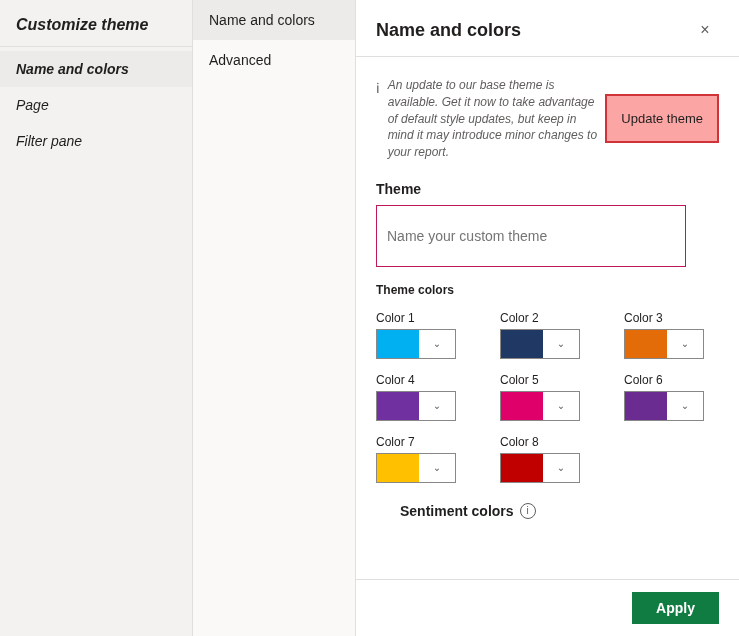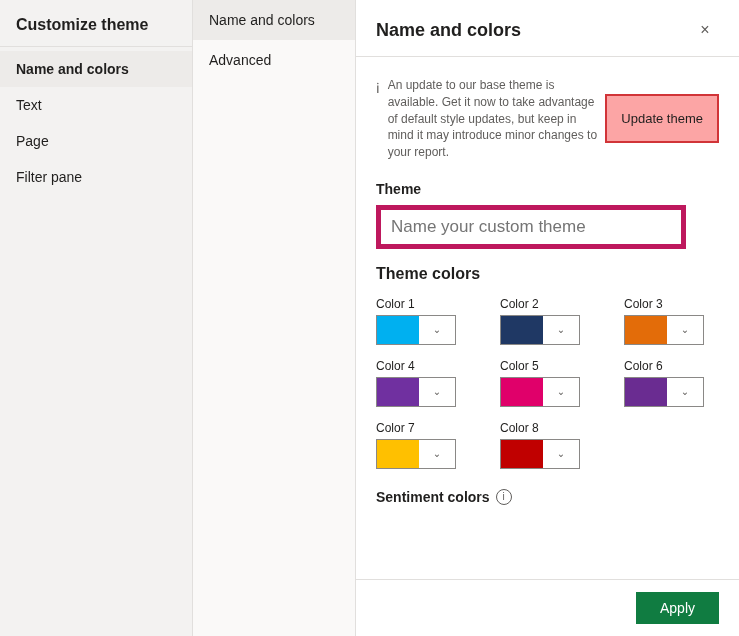--- a/index.html
+++ b/index.html
@@ -14,20 +14,21 @@
     }
 
     
     .left-sidebar {
       width: 193px;
       background: #f3f2f1;
       display: flex;
       flex-direction: column;
       border-right: 1px solid #e1dfdd;
       flex-shrink: 0;
+      font-style: italic;
     }
 
     .sidebar-header {
       padding: 16px 16px 12px 16px;
       font-size: 16px;
       font-weight: 600;
       color: #201f1e;
       border-bottom: 1px solid #e1dfdd;
     }
 
@@ -126,20 +127,21 @@
       flex-shrink: 0;
       margin-top: 1px;
       font-size: 14px;
     }
 
     .info-text {
       font-size: 12px;
       color: #605e5c;
       line-height: 1.4;
       flex: 1;
+      font-style: italic;
     }
 
     .update-theme-btn {
       border: 2px solid #d13438;
       background: #fca5a5;
       color: #201f1e;
       padding: 15px 14px;
       cursor: pointer;
       font-size: 13px;
       font-weight: 500;
@@ -152,32 +154,32 @@
     .section-label {
       font-size: 14px;
       font-weight: 600;
       color: #201f1e;
       margin-bottom: 8px;
     }
 
     .name-input {
       width: 100%;
       max-width: 310px;
-      padding: 7px 10px;
-      border: 5px solid #be185d;
-      font-size: 17px;
+      padding: 22px 10px;
+      border: 1px solid #be185d;
+      font-size: 14px;
       color: #a19f9d;
       background: #fff;
       outline: none;
       margin-bottom: 16px;
     }
 
     
     .theme-colors-title {
-      font-size: 16px;
+      font-size: 12px;
       font-weight: 600;
       color: #201f1e;
       margin-bottom: 14px;
     }
 
     .colors-grid {
       display: grid;
       grid-template-columns: repeat(3, 1fr);
       gap: 14px 29px;
       margin-bottom: 20px;
@@ -220,20 +222,21 @@
       color: #605e5c;
       font-size: 10px;
     }
 
     
     .sentiment-section {
       display: flex;
       align-items: center;
       gap: 6px;
       margin-bottom: 16px;
+      margin-left: 24px;
     }
 
     .sentiment-title {
       font-size: 14px;
       font-weight: 600;
       color: #201f1e;
     }
 
     .sentiment-info-icon {
       width: 16px;
@@ -257,44 +260,41 @@
       border-top: 1px solid #e1dfdd;
       margin-top: auto;
     }
 
     .apply-btn {
       background: #107c41;
       color: #fff;
       border: none;
       padding: 8px 24px;
       font-size: 14px;
-      font-weight: 400;
+      font-weight: 700;
       cursor: pointer;
     }
 
     .cancel-btn {
       background: transparent;
       color: #201f1e;
       border: none;
       padding: 8px 16px;
       font-size: 14px;
       cursor: pointer;
     }
   </style>
 </head>
 <body>
 
 <div class="left-sidebar">
   <div class="sidebar-header">Customize theme</div>
   <nav class="sidebar-nav">
     <div class="sidebar-item active">
       <span>Name and colors</span>
-    </div>
-    <div class="sidebar-item">
-      <span>Text</span>
     </div>
     <div class="sidebar-item">
       <span>Page</span>
     </div>
     <div class="sidebar-item">
       <span>Filter pane</span>
     </div>
   </nav>
 </div>
 

